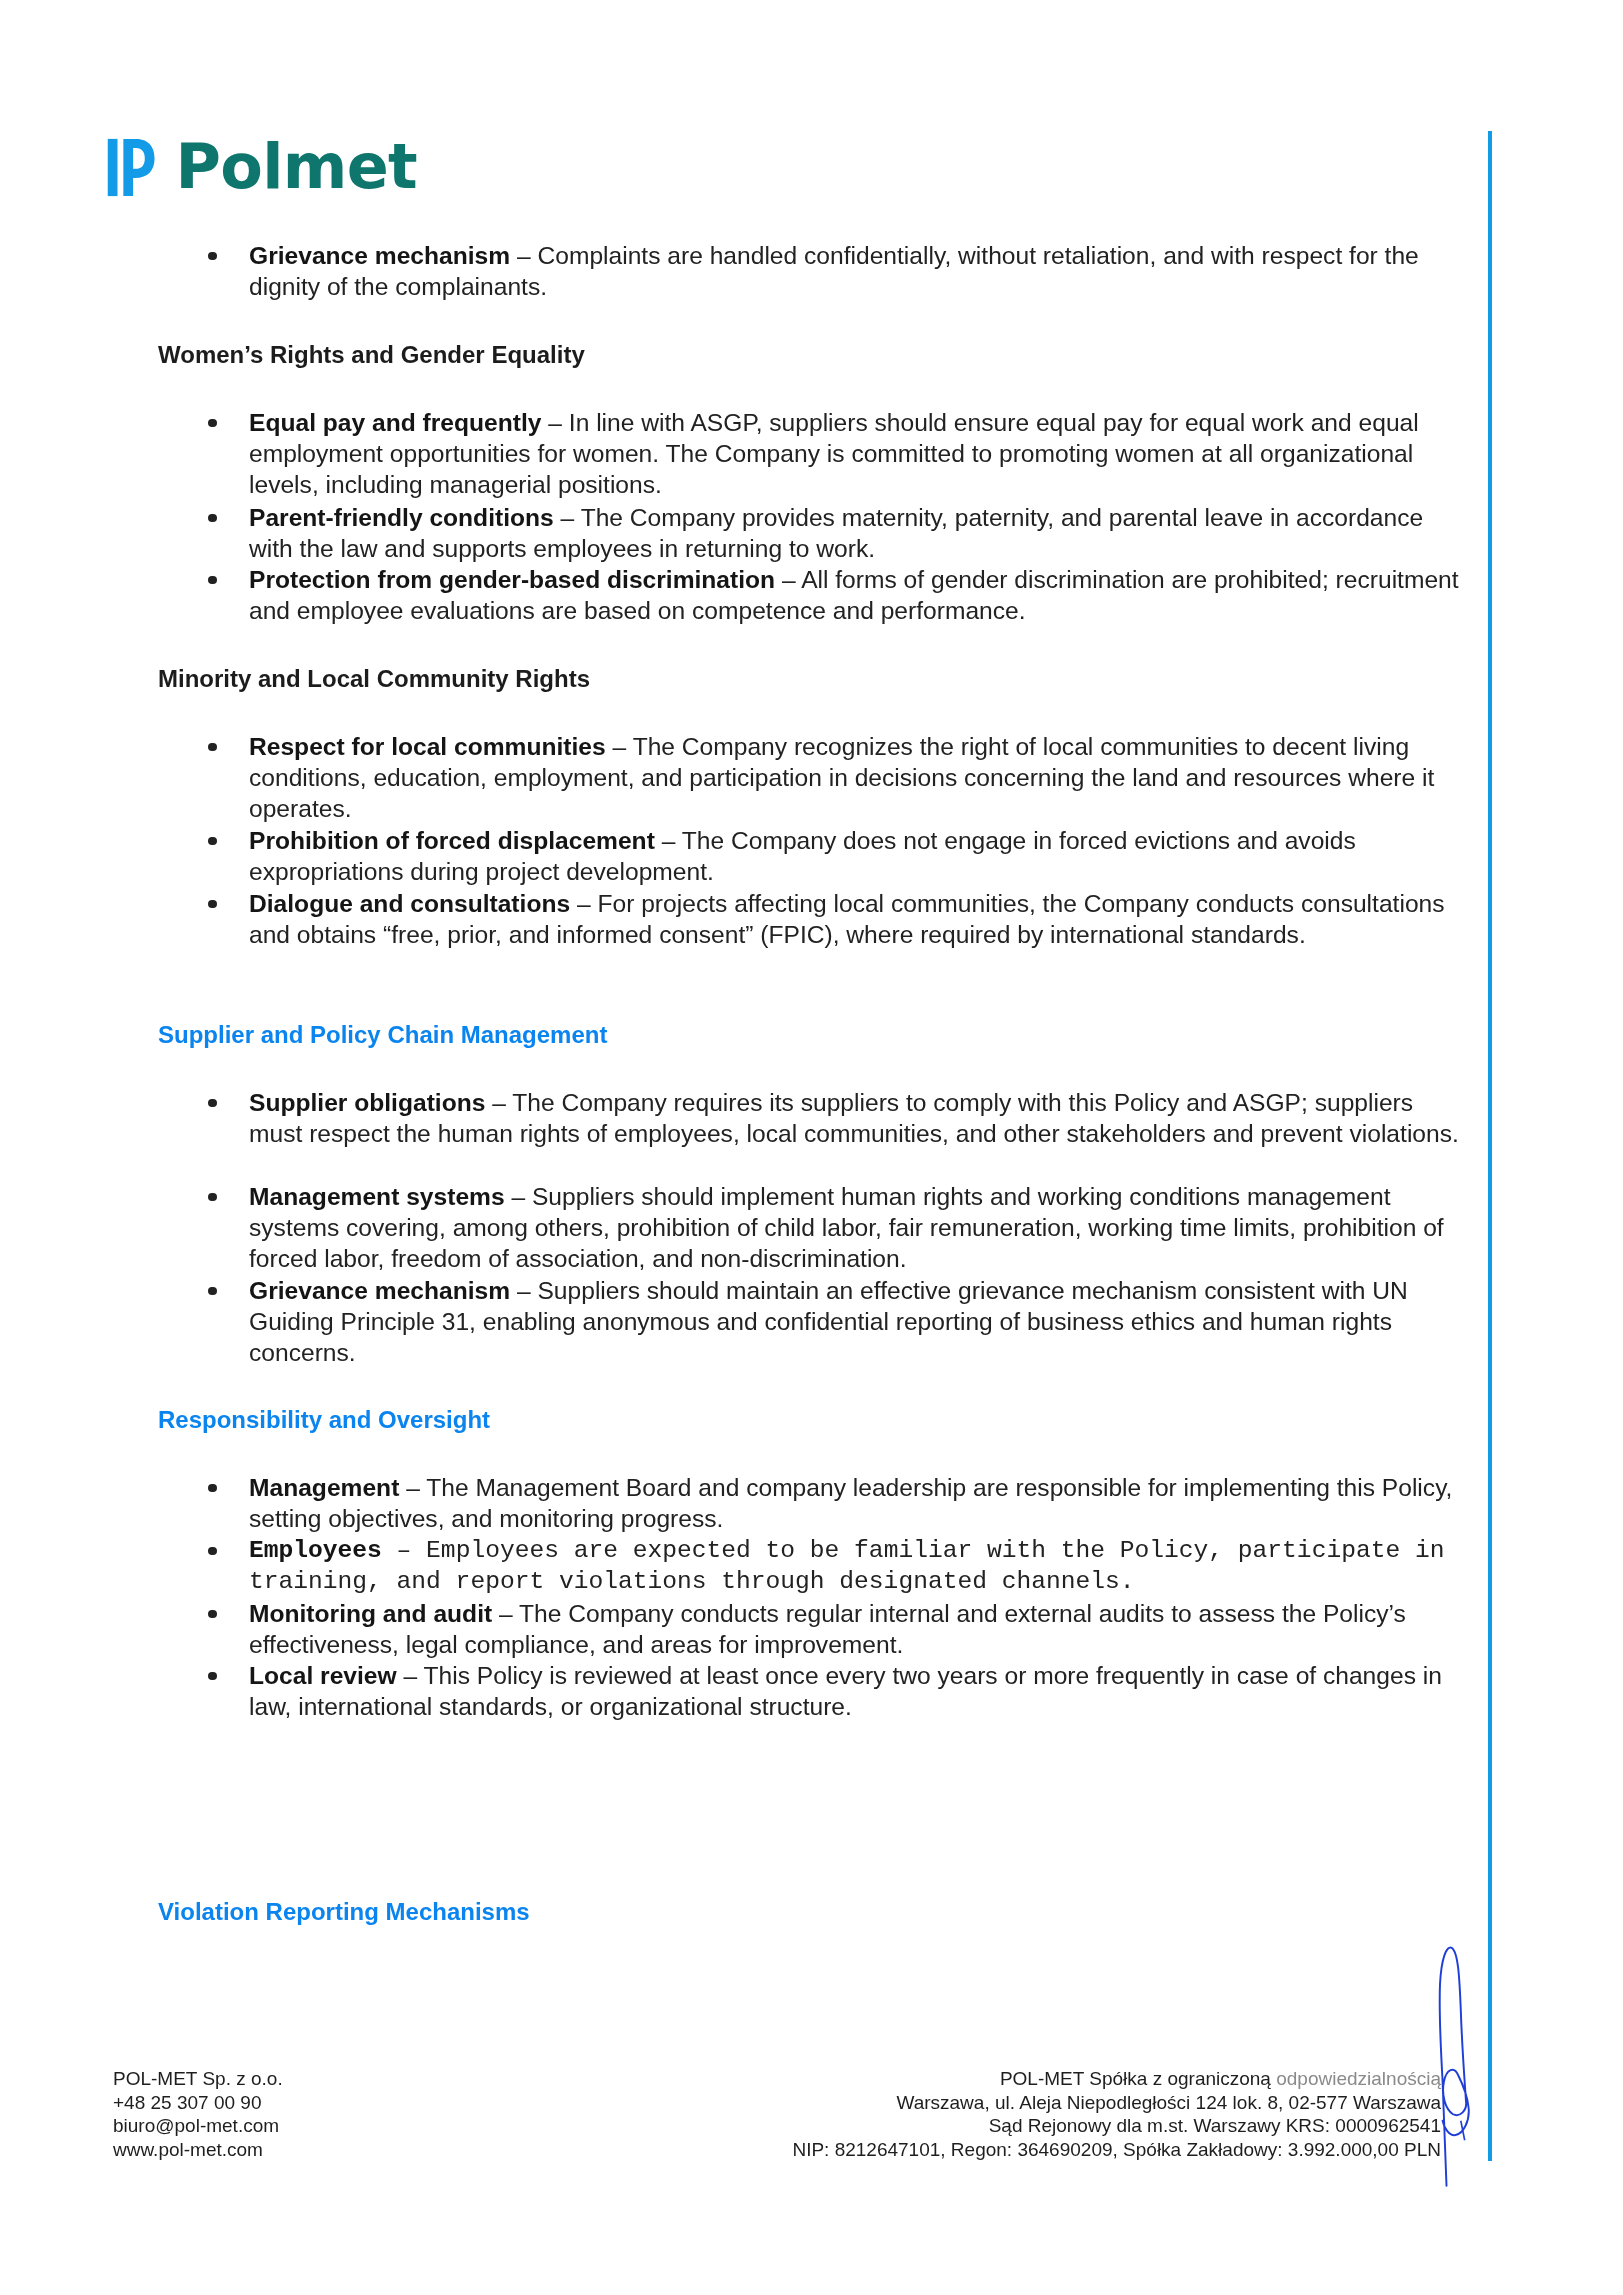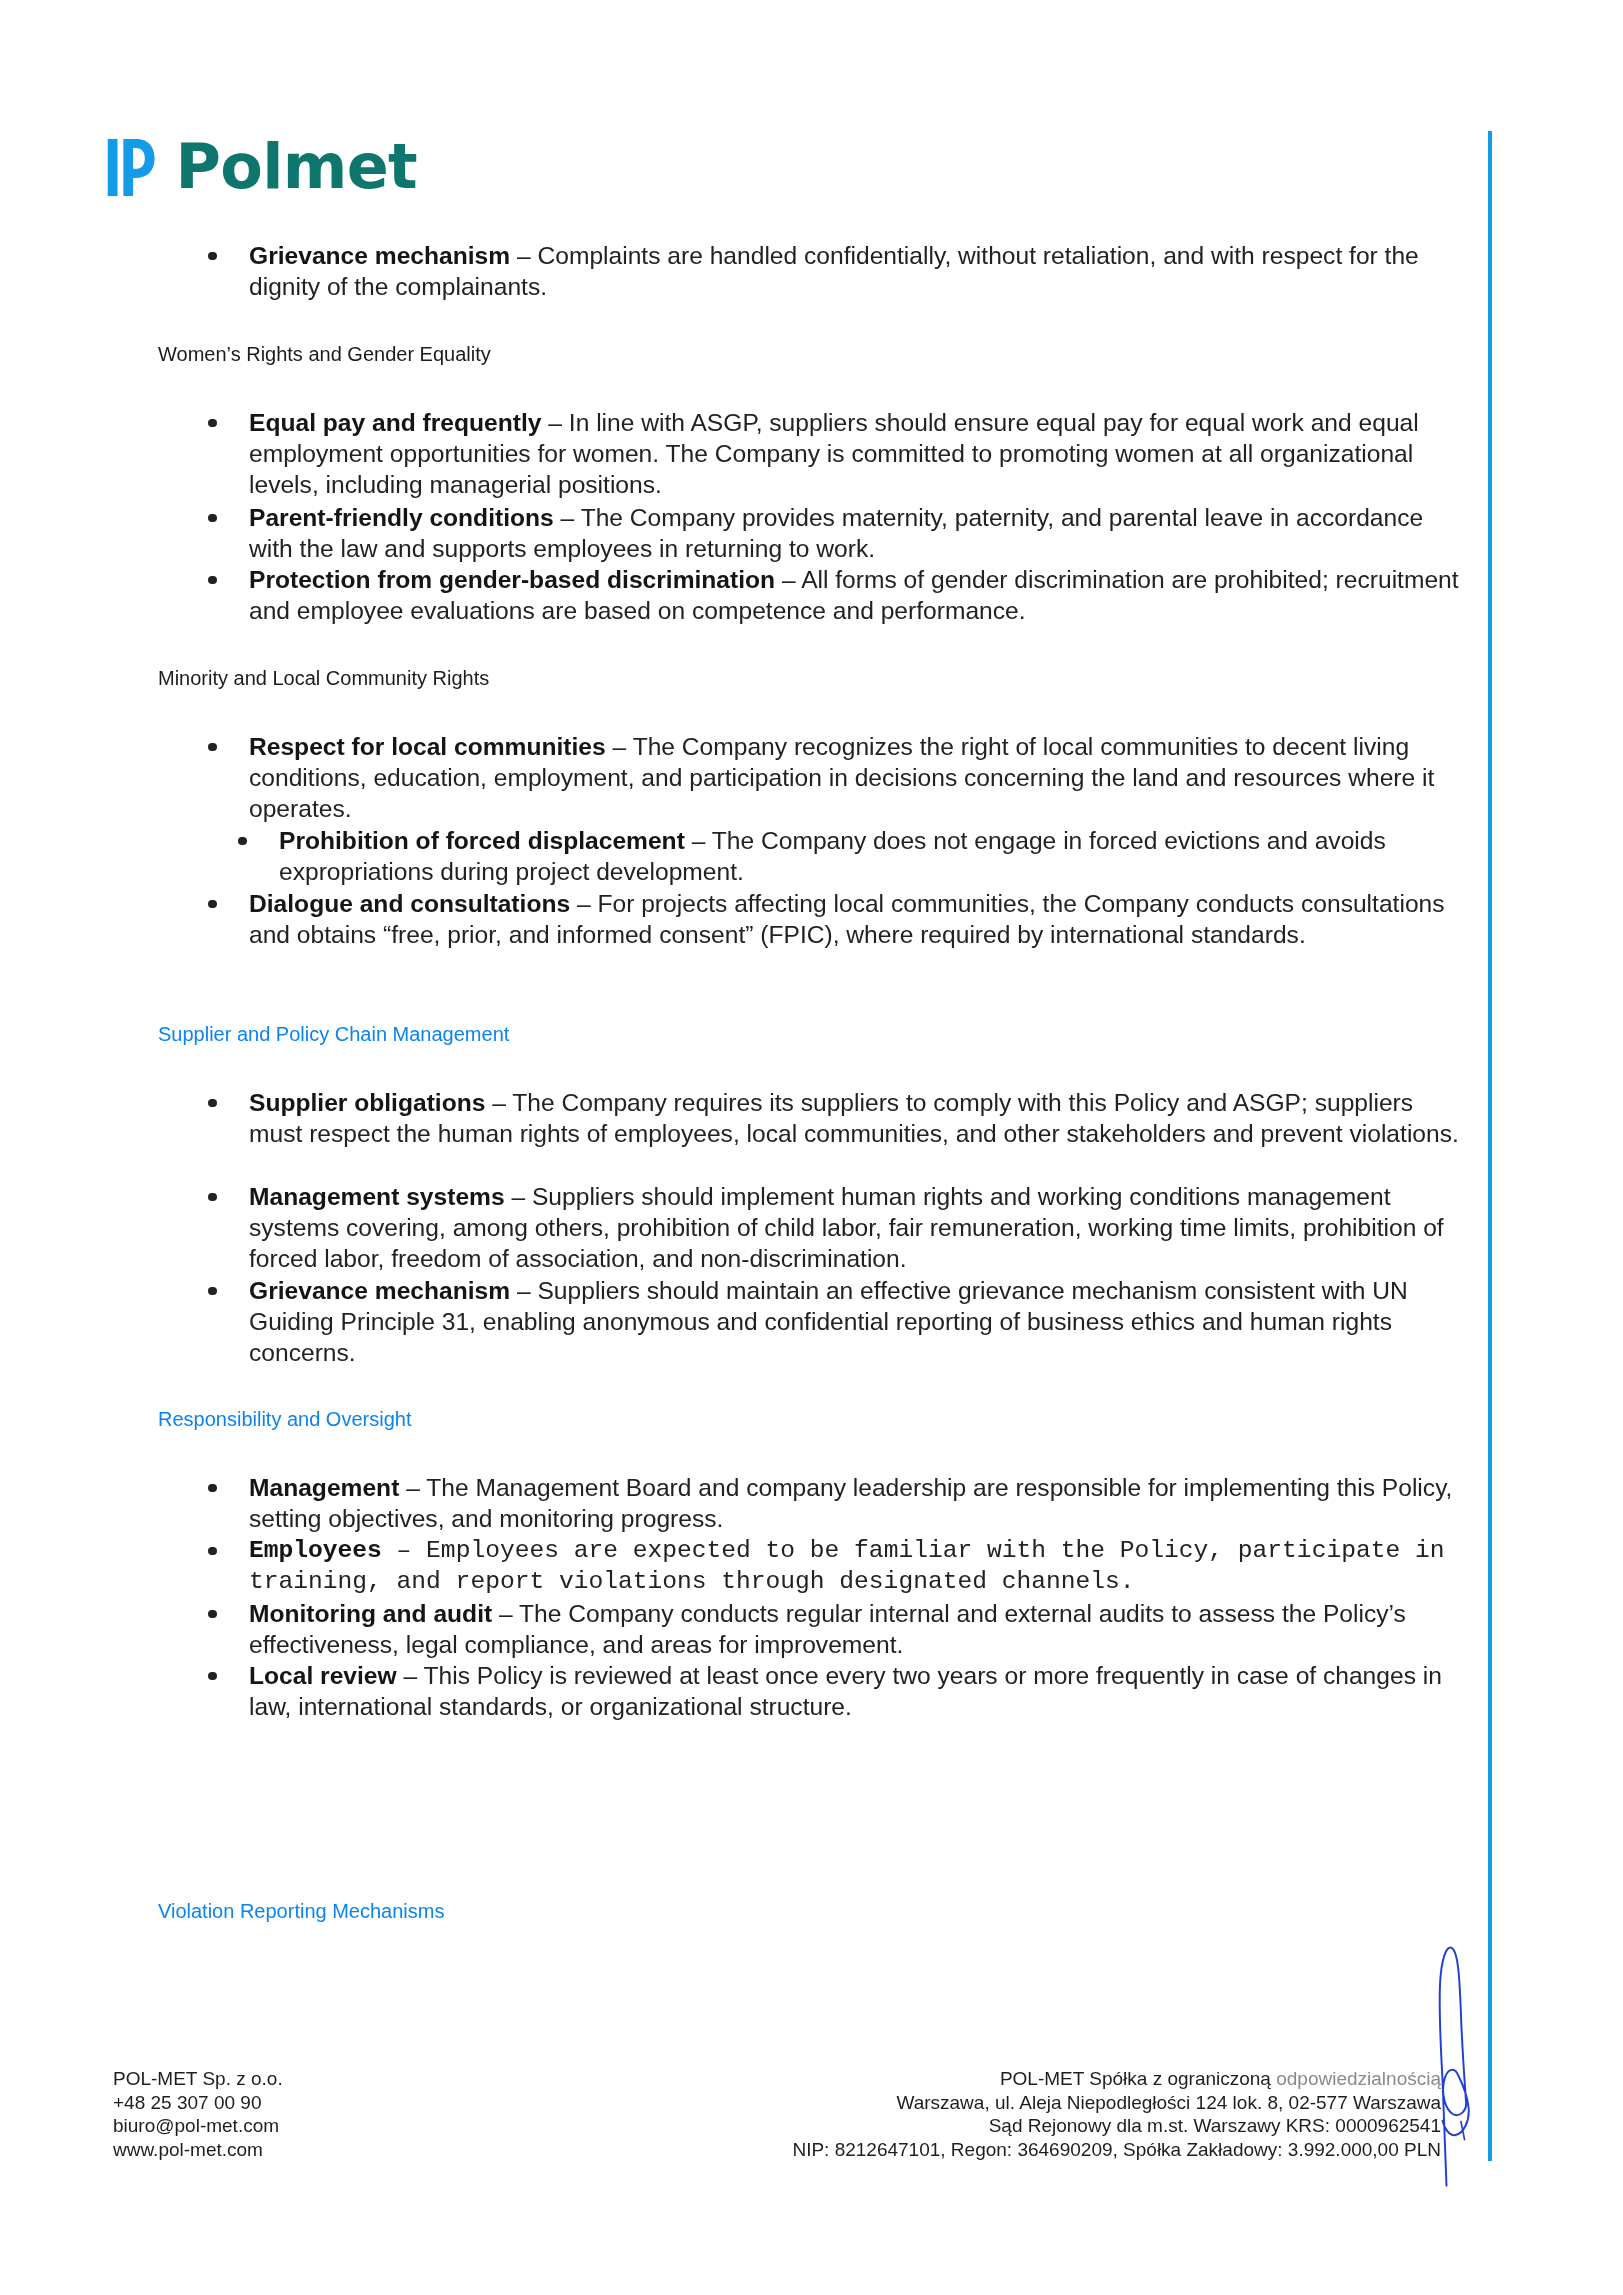--- a/index.html
+++ b/index.html
@@ -10,21 +10,21 @@
   
   #logo { left: 105px; top: 131px; height: 72px; display: flex; align-items: center; }
   #logo-mark { width: 51px; height: 65px; display: block; }
   #logo-text { margin-left: 19.6px; font-size: 62px; font-weight: 700; color: #0f766e; letter-spacing: -0.7px;
                font-family: "DejaVu Sans", sans-serif; line-height: 1; }
 
   
   #accent-line { left: 1488px; top: 131px; width: 3.9px; height: 2030px; background: #139be8; }
 
   
-  .heading { position: absolute; left: 158px; font-size: 20px; font-weight: 400; line-height: 31px; white-space: nowrap; }
+  .heading { position: absolute; left: 158px; font-size: 24px; font-weight: 700; line-height: 31px; white-space: nowrap; }
   .heading.dark { color: #1c1c1c; }
   .heading.blue { color: #0a84ee; }
   .bullet-item { position: absolute; left: 249px; width: 1224px; font-size: 24.6px; line-height: 31px; color: #222; }
   .bullet-item .dot { position: absolute; left: -41px; top: 11.8px; width: 8.5px; height: 8.5px; border-radius: 50%; background: #222; }
   .bullet-item .term { font-weight: 700; color: #151515; }
   .bullet-item .sep { }
 
   
   .footer-left { position: absolute; left: 113px; top: 2067px; font-size: 19px; line-height: 23.6px; color: #1e1e1e; }
   .footer-right { position: absolute; right: 183px; top: 2067px; font-size: 19px; line-height: 23.6px; color: #1e1e1e; text-align: right; }
@@ -63,21 +63,21 @@
 <div class="bullet-item" style="top:564px;">
   <span class="dot"></span>
   <span class="term">Protection from gender-based discrimination</span><span> – </span><span>All forms of gender discrimination are prohibited; recruitment and employee evaluations are based on competence and performance.</span>
 </div>
 
 <div class="heading dark" style="top:663px;">Minority and Local Community Rights</div>
 <div class="bullet-item" style="top:731px;">
   <span class="dot"></span>
   <span class="term">Respect for local communities</span><span> – </span><span>The Company recognizes the right of local communities to decent living conditions, education, employment, and participation in decisions concerning the land and resources where it operates.</span>
 </div>
-<div class="bullet-item" style="top:825px;margin-left:30px;">
+<div class="bullet-item" style="top:825px;">
   <span class="dot"></span>
   <span class="term">Prohibition of forced displacement</span><span> – </span><span>The Company does not engage in forced evictions and avoids expropriations during project development.</span>
 </div>
 <div class="bullet-item" style="top:888px;">
   <span class="dot"></span>
   <span class="term">Dialogue and consultations</span><span> – </span><span>For projects affecting local communities, the Company conducts consultations and obtains “free, prior, and informed consent” (FPIC), where required by international standards.</span>
 </div>
 
 <div class="heading blue" style="top:1019px;">Supplier and Policy Chain Management</div>
 <div class="bullet-item" style="top:1087px;">

